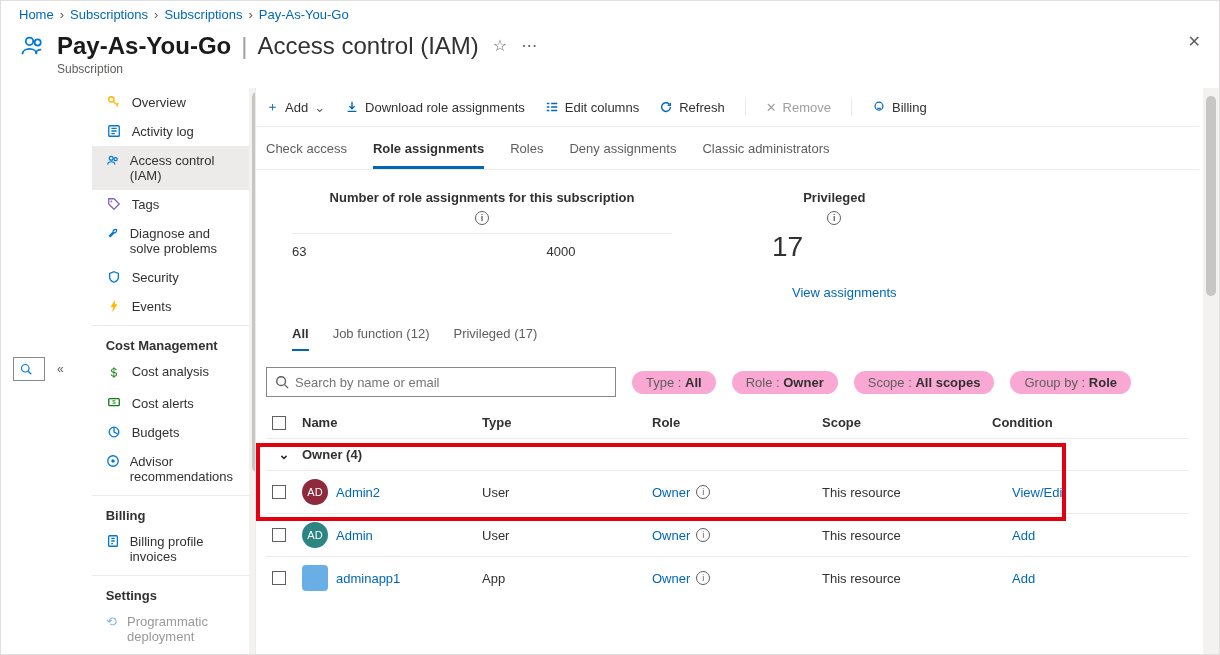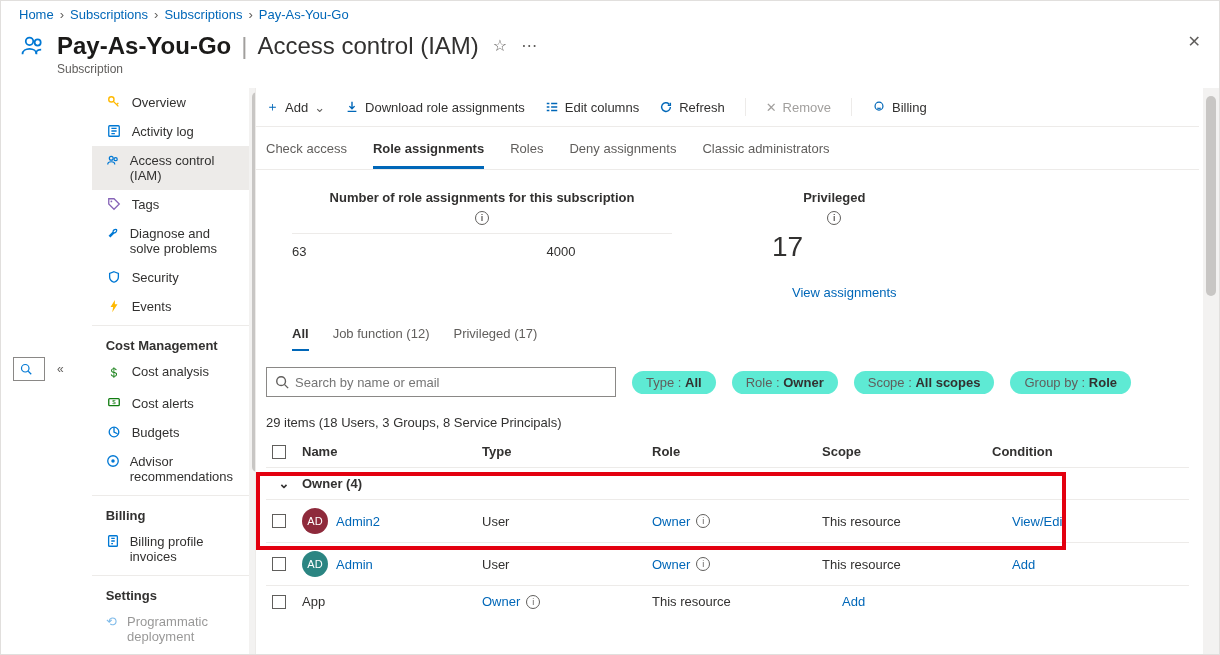--- a/index.html
+++ b/index.html
@@ -58,21 +58,21 @@
   .stat-hr { border-top:1px solid #edebe9; margin:2px 0 4px; width: 380px;}
   .link-blue { color: #0067b8; cursor:pointer;margin-left:20px;}
   
   .subtabs { display:flex; gap:24px; padding: 16px 36px 0;}
   .subtab { padding-bottom:8px; cursor:pointer; color:#605e5c;}
   .subtab.active { color:#323130; font-weight:600; border-bottom:2px solid #0067b8;}
   
   .filter-row { display:flex; align-items:center; gap:16px; padding:16px 10px 10px;}
   .search-name { display:flex; align-items:center; border:1px solid #8a8886; height:30px; width:350px; padding:0 8px;}
   .search-name input { border:none; outline:none; width:100%; font-size:13px; padding-left:6px;}
-  .pill { background:#5eead4; border-radius:14px; padding:4px 14px; cursor:pointer; color:#605e5c; font-size:13px;}
+  .pill { background:#f9a8d4; border-radius:14px; padding:4px 14px; cursor:pointer; color:#605e5c; font-size:13px;}
   .pill b { color:#323130; font-weight:600;}
   
   .res-summary { padding: 8px 10px 6px; font-size:13px;}
   .table { width:100%; padding: 0 10px;}
   .thead, .trow, .grouprow { display:grid; grid-template-columns: 36px 180px 170px 170px 170px 170px; align-items:center; padding:8px 0; border-bottom:1px solid #edebe9;}
   .thead { font-weight:600; }
   .grouprow { grid-template-columns: 36px auto; background:#fff; font-weight:600;}
   .chev { display:inline-block; transform:rotate(0deg);}
   .cb { width:14px; height:14px; border:1px solid #605e5c; margin-left:6px;}
   .avatar { width:26px; height:26px; border-radius:50%; display:inline-flex; align-items:center; justify-content:center; color:#fff; font-size:11px; margin-right:8px;}
@@ -359,21 +359,20 @@
                 </svg>
           </span>
           <input placeholder="Search by name or email" style="">
         </div>
         <div class="pill"><span>Type</span> : <b>All</b></div>
         <div class="pill"><span>Role</span> : <b>Owner</b></div>
         <div class="pill"><span>Scope</span> : <b>All scopes</b></div>
         <div class="pill"><span>Group by</span> : <b>Role</b></div>
       </div>
 
-      <div class="res-summary">29 items (18 Users, 3 Groups, 8 Service Principals)</div>
 
       <div class="table" style="position:relative">
         <div class="thead">
           <div>
                 <div class="cb"></div>
               </div>
           <div>Name</div>
           <div>Type</div>
           <div>Role</div>
           <div>Scope</div>
@@ -415,20 +414,24 @@
                 <span class="info-circ">i</span>
               </div>
           <div>This resource</div>
           <div><a class="link-blue">Add</a></div>
         </div>
 
         <div class="trow" style="border-bottom:none">
           <div>
                 <div class="cb"></div>
               </div>
+          <div class="ncell">
+            <span class="avatar" style="background:#69afe5; border-radius:4px"></span>
+            <a>adminapp1</a>
+          </div>
           <div>App</div>
           <div class="role-cell">
                 <a>Owner</a>
                 <span class="info-circ">i</span>
               </div>
           <div>This resource</div>
           <div><a class="link-blue">Add</a></div>
         </div>
 
         <div class="hl-box" style="left:0; top:36px; width:810px; height:78px;"></div>

